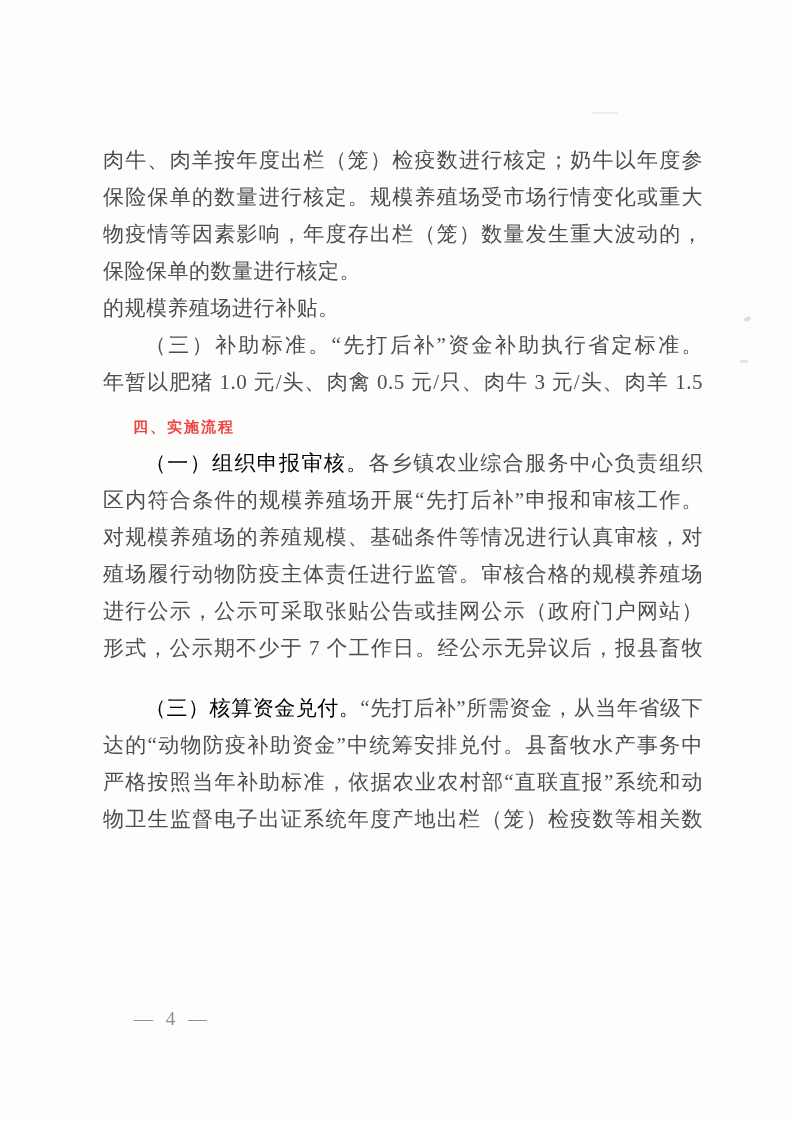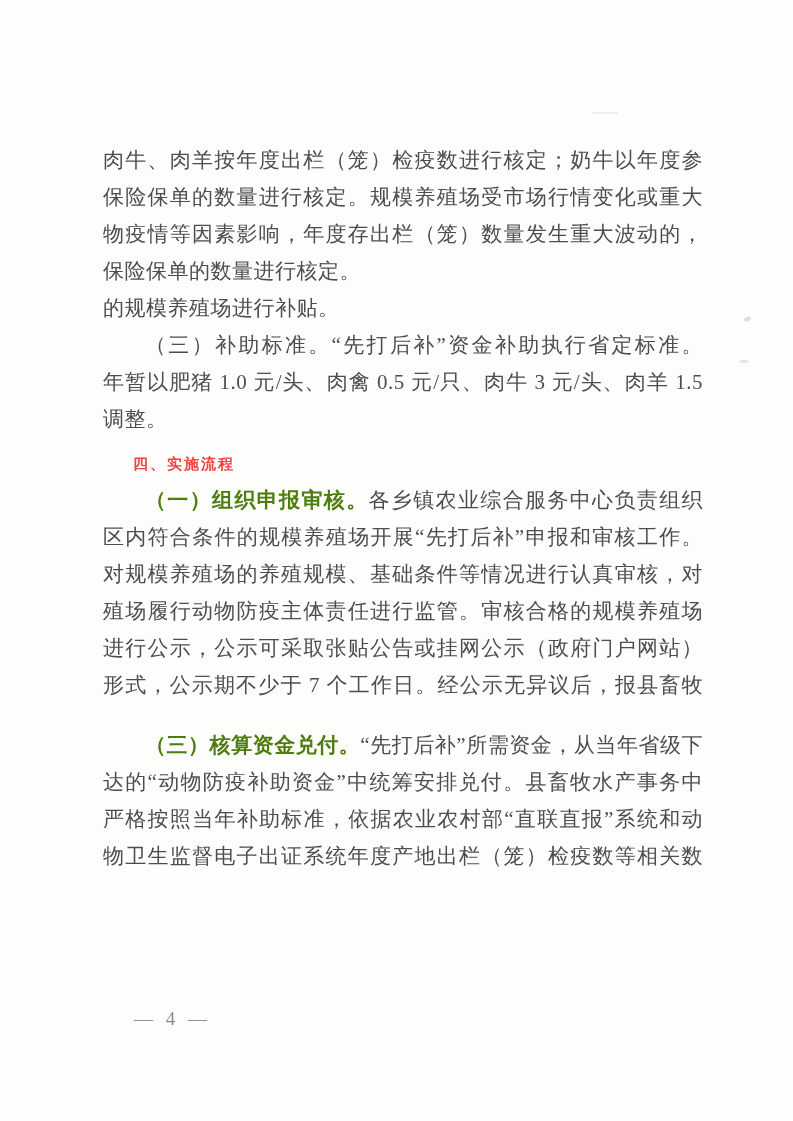--- a/index.html
+++ b/index.html
@@ -37,22 +37,22 @@
   .line.just { text-align-last: justify; }
   .line.indent { text-indent: 2em; }
   .line.bold {
     font-weight: 700;
     color: #ef4444;
     font-size: 15px;
     font-family: "Liberation Sans", "DejaVu Sans", sans-serif;
     letter-spacing: 2px;
   }
   .lead {
-    font-weight: 700;
-    color: #4d7c0f;
+    font-weight: 400;
+    color: #000000;
   }
   .page-number {
     position: absolute;
     left: 134px;
     top: 1008px;
     font-size: 19px;
     color: #8c8c8c;
     letter-spacing: 4px;
     font-family: "Liberation Serif", "DejaVu Serif", serif;
   }
@@ -83,21 +83,20 @@
         <div class="line just">保险保单的数量进行核定。规模养殖场受市场行情变化或重大动</div>
         <div class="line just">物疫情等因素影响，年度存出栏（笼）数量发生重大波动的，按</div>
         <div class="line">保险保单的数量进行核定。</div>
       </div>
       <div class="block paragraph">
         <div class="line">的规模养殖场进行补贴。</div>
       </div>
       <div class="block paragraph">
         <div class="line just indent">（三）补助标准。“先打后补”资金补助执行省定标准。2021</div>
         <div class="line just">年暂以肥猪 1.0 元/头、肉禽 0.5 元/只、肉牛 3 元/头、肉羊 1.5</div>
-        <div class="line">调整。</div>
       </div>
       <div class="block heading">
         <div class="line indent bold">四、实施流程</div>
       </div>
       <div class="block paragraph">
         <div class="line just indent"><span class="lead">（一）组织申报审核。</span>各乡镇农业综合服务中心负责组织辖</div>
         <div class="line just">区内符合条件的规模养殖场开展“先打后补”申报和审核工作。要</div>
         <div class="line just">对规模养殖场的养殖规模、基础条件等情况进行认真审核，对养</div>
         <div class="line just">殖场履行动物防疫主体责任进行监管。审核合格的规模养殖场要</div>
         <div class="line just">进行公示，公示可采取张贴公告或挂网公示（政府门户网站）等</div>

